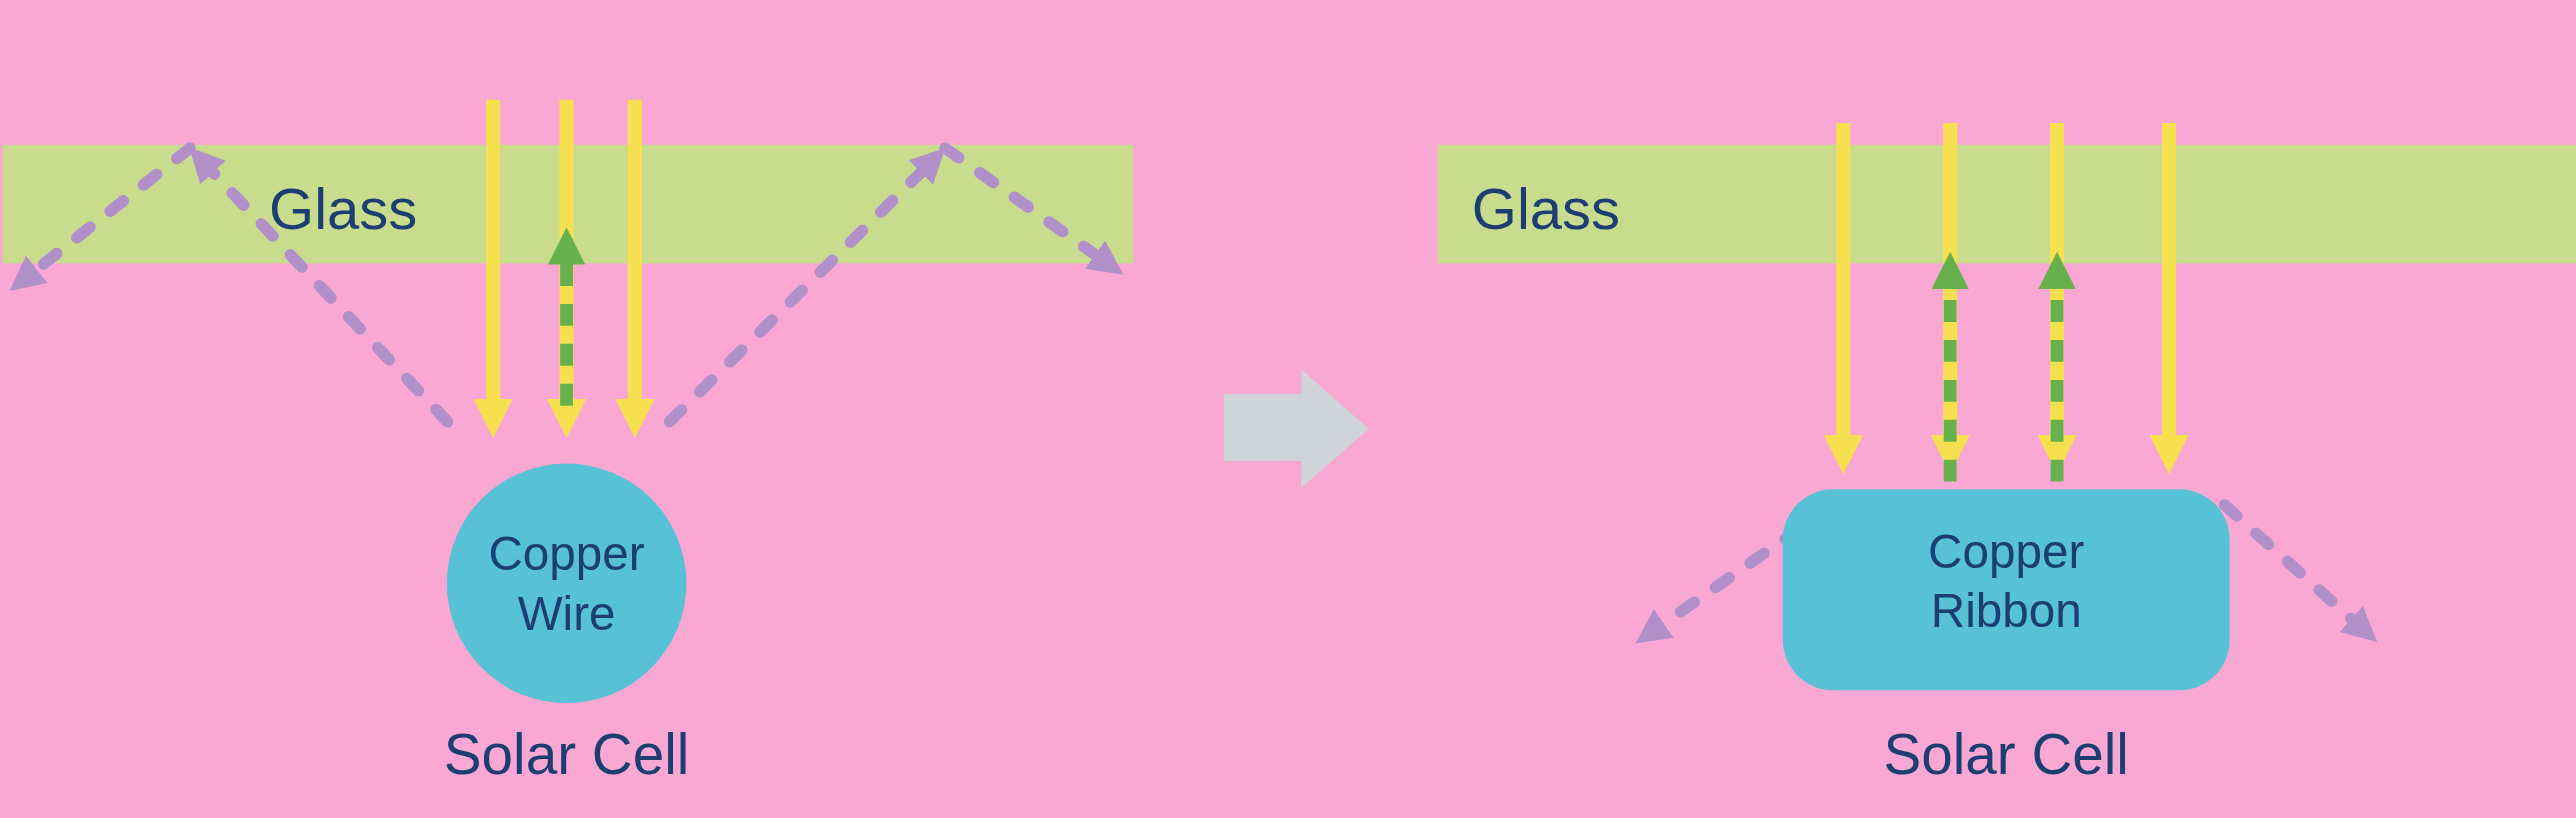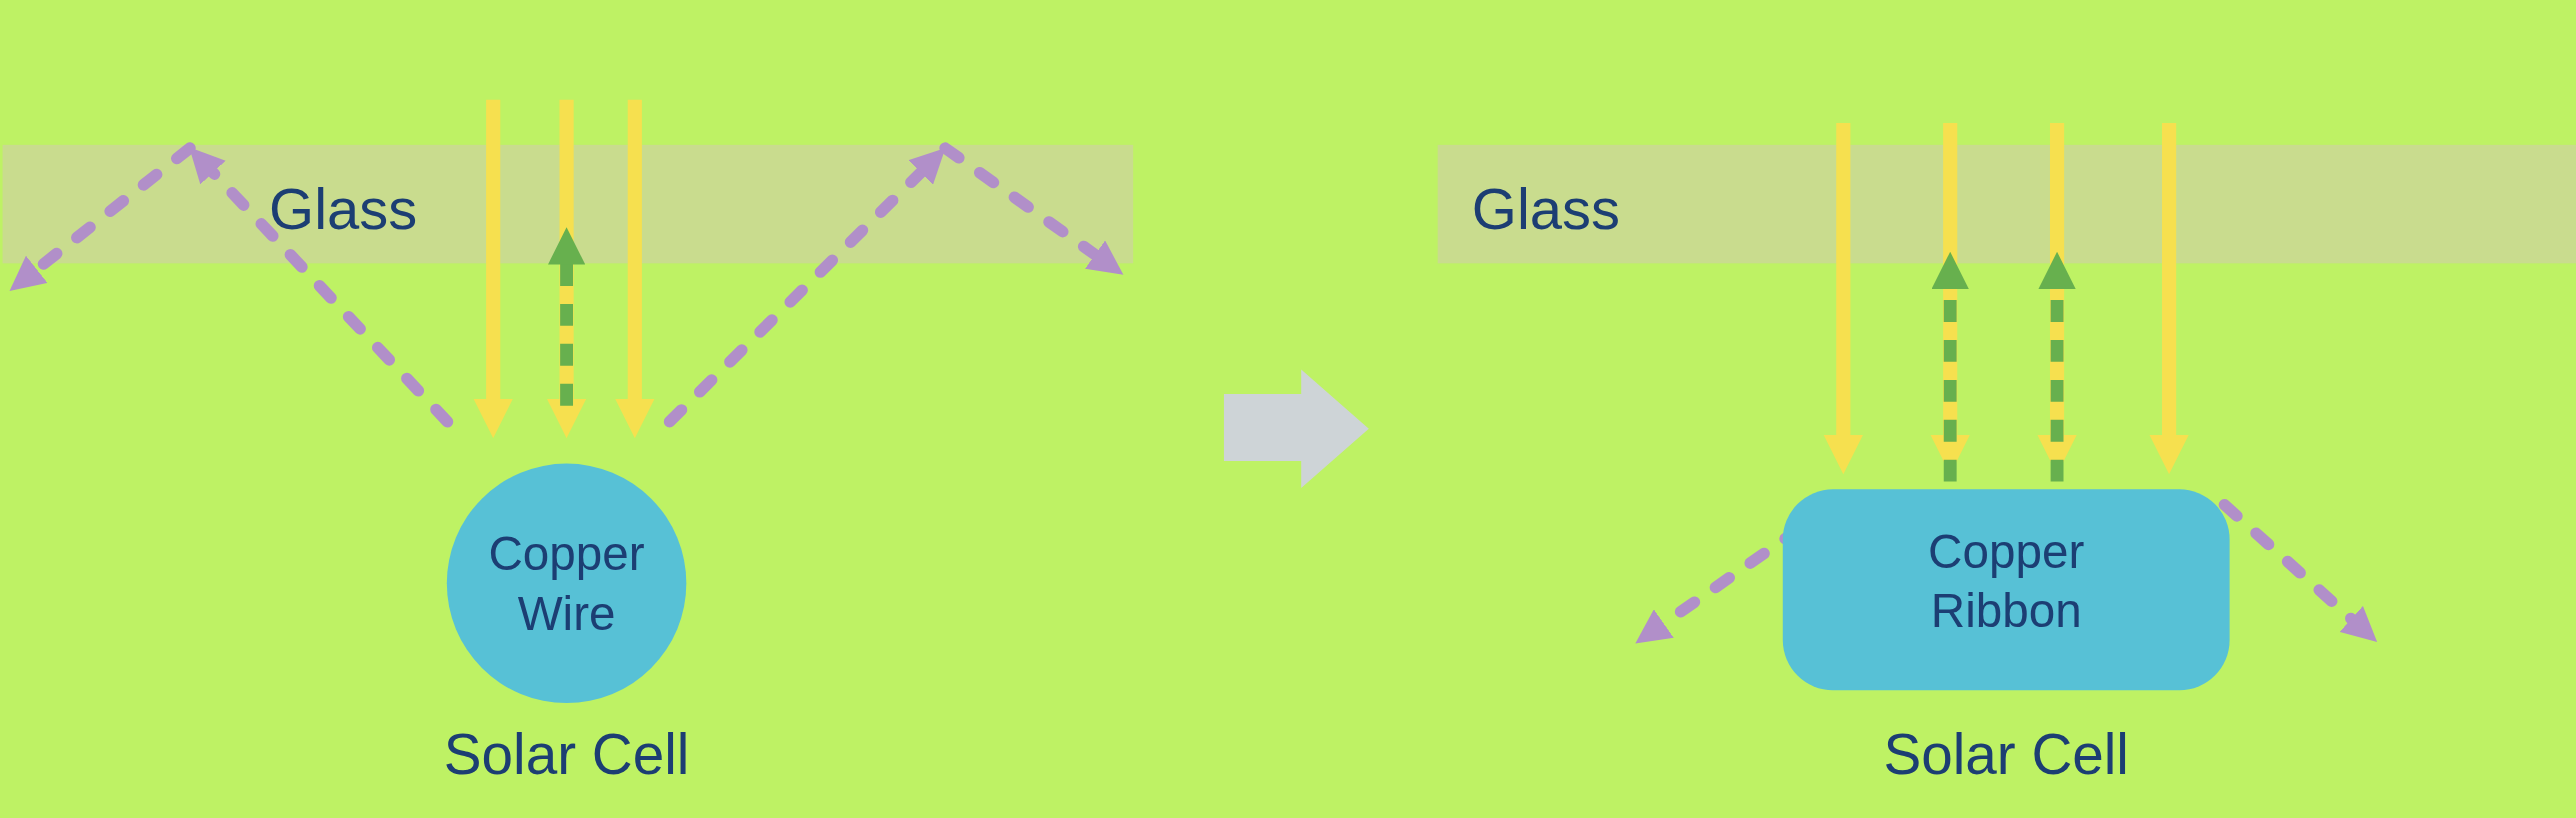--- a/index.html
+++ b/index.html
@@ -3,21 +3,21 @@
 <meta charset="utf-8">
 <style>
   html, body {
     margin: 0;
     padding: 0;
     background: #ffffff;
   }
   .stage {
     width: 2576px;
     height: 819px;
-    background: #bef264;
+    background: #f9a8d4;
   }
   svg {
     display: block;
     width: 2576px;
     height: 819px;
   }
   text {
     font-family: "Liberation Sans", sans-serif;
   }
   .glass-label   { font-size: 90px; }

